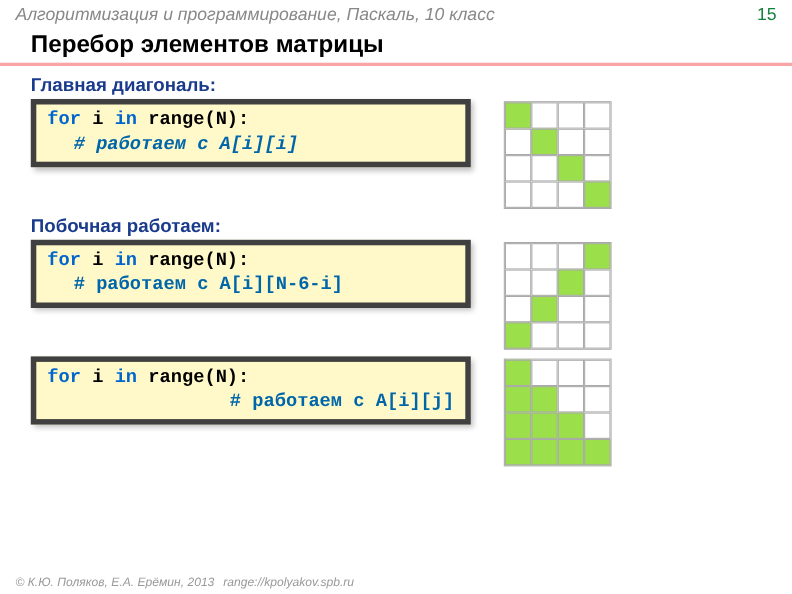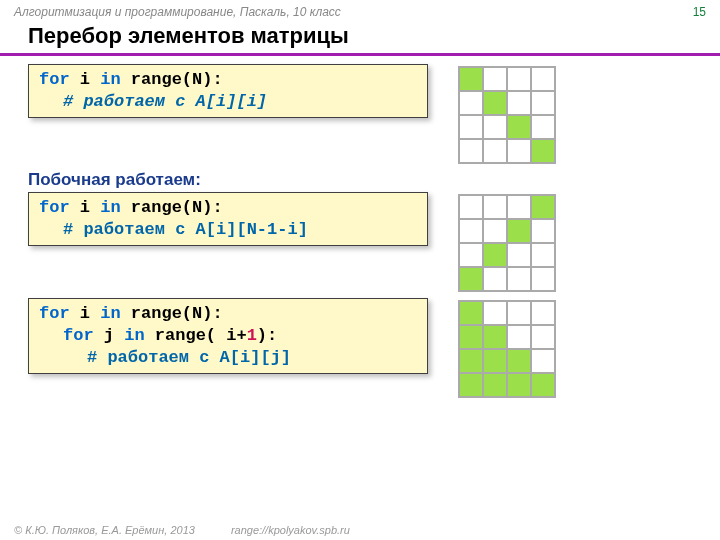--- a/index.html
+++ b/index.html
@@ -6,49 +6,49 @@
   body {
     width: 720px; height: 540px;
     background: #fff;
     font-family: Arial, sans-serif;
     position: relative;
     overflow: hidden;
   }
   .header-strip {
     font-style: italic;
     color: #888;
-    font-size: 12px;
+    font-size: 16px;
     padding: 5px 14px 2px;
     display: flex;
     justify-content: space-between;
   }
   .page-number { color: #15803d; font-style: normal; }
   .title {
     font-size: 22px;
     font-weight: bold;
     color: #000;
     padding: 2px 14px 4px 28px;
-    border-bottom: 3px solid #a21caf;
+    border-bottom: 3px solid #fca5a5;
     margin-bottom: 6px;
   }
   .section { padding: 2px 14px 4px 28px; }
   .section-label {
     color: #1a3b8c;
     font-size: 17px;
     font-weight: bold;
     margin-bottom: 2px;
   }
   .row {
     display: flex;
     align-items: flex-start;
     gap: 30px;
   }
   .code-block {
     background: #fff8c8;
-    border: 1px solid #404040;
+    border: 5px solid #404040;
     box-shadow: 3px 3px 5px rgba(0,0,0,0.25);
     font-family: "Courier New", monospace;
     font-size: 17px;
     font-weight: bold;
     padding: 4px 10px;
     line-height: 1.3;
     width: 400px;
     margin-bottom: 12px;
   }
   .kw-for  { color: #0066cc; }
@@ -69,35 +69,36 @@
     background: #fff;
   }
   .cell.on { background: #9be04a; }
   .footer {
     position: absolute;
     bottom: 4px; left: 14px;
     font-size: 11px;
     color: #999;
     font-style: italic;
     display: flex;
-    gap: 36px;
+    gap: 8px;
   }
 </style>
 </head>
 <body>
 
 <div class="header-strip">
   <span>Алгоритмизация и программирование, Паскаль, 10 класс</span>
   <span class="page-number">15</span>
 </div>
 
 <div class="title">Перебор элементов матрицы</div>
 
 <div id="sections">
     <div class="section">
+      <div class="section-label">Главная диагональ:</div>
       <div class="row">
         <div class="code-block">
           <div style="padding-left: 0px;"><span class="kw-for">for</span><span> </span><span class="ident">i</span><span> </span><span class="kw-in">in</span><span> </span><span class="fn">range</span><span>(N):</span></div>
           <div style="padding-left: 24px; font-style: italic;"><span class="comment"># работаем с A[i][i]</span></div>
         </div>
         <div class="grid">
           <div class="cell on"></div>
           <div class="cell"></div>
           <div class="cell"></div>
           <div class="cell"></div>
@@ -114,21 +115,21 @@
           <div class="cell"></div>
           <div class="cell on"></div>
         </div>
       </div>
     </div>
     <div class="section">
       <div class="section-label">Побочная работаем:</div>
       <div class="row">
         <div class="code-block">
           <div style="padding-left: 0px;"><span class="kw-for">for</span><span> </span><span class="ident">i</span><span> </span><span class="kw-in">in</span><span> </span><span class="fn">range</span><span>(N):</span></div>
-          <div style="padding-left: 24px;"><span class="comment"># работаем с A[i][N-1-i]</span></div>
+          <div style="padding-left: 24px;"><span class="comment"># работаем с A[i][N-6-i]</span></div>
         </div>
         <div class="grid">
           <div class="cell"></div>
           <div class="cell"></div>
           <div class="cell"></div>
           <div class="cell on"></div>
           <div class="cell"></div>
           <div class="cell"></div>
           <div class="cell on"></div>
           <div class="cell"></div>
@@ -140,22 +141,21 @@
           <div class="cell"></div>
           <div class="cell"></div>
           <div class="cell"></div>
         </div>
       </div>
     </div>
     <div class="section">
       <div class="row">
         <div class="code-block">
           <div style="padding-left: 0px;"><span class="kw-for">for</span><span> </span><span class="ident">i</span><span> </span><span class="kw-in">in</span><span> </span><span class="fn">range</span><span>(N):</span></div>
-          <div style="padding-left: 24px;"><span class="kw-for">for</span><span> </span><span class="ident">j</span><span> </span><span class="kw-in">in</span><span> </span><span class="fn">range</span><span>( i+</span><span class="num">1</span><span>):</span></div>
-          <div style="padding-left: 48px;"><span class="comment"># работаем с A[i][j]</span></div>
+          <div style="padding-left: 48px; text-align: right;"><span class="comment"># работаем с A[i][j]</span></div>
         </div>
         <div class="grid">
           <div class="cell on"></div>
           <div class="cell"></div>
           <div class="cell"></div>
           <div class="cell"></div>
           <div class="cell on"></div>
           <div class="cell on"></div>
           <div class="cell"></div>
           <div class="cell"></div>

